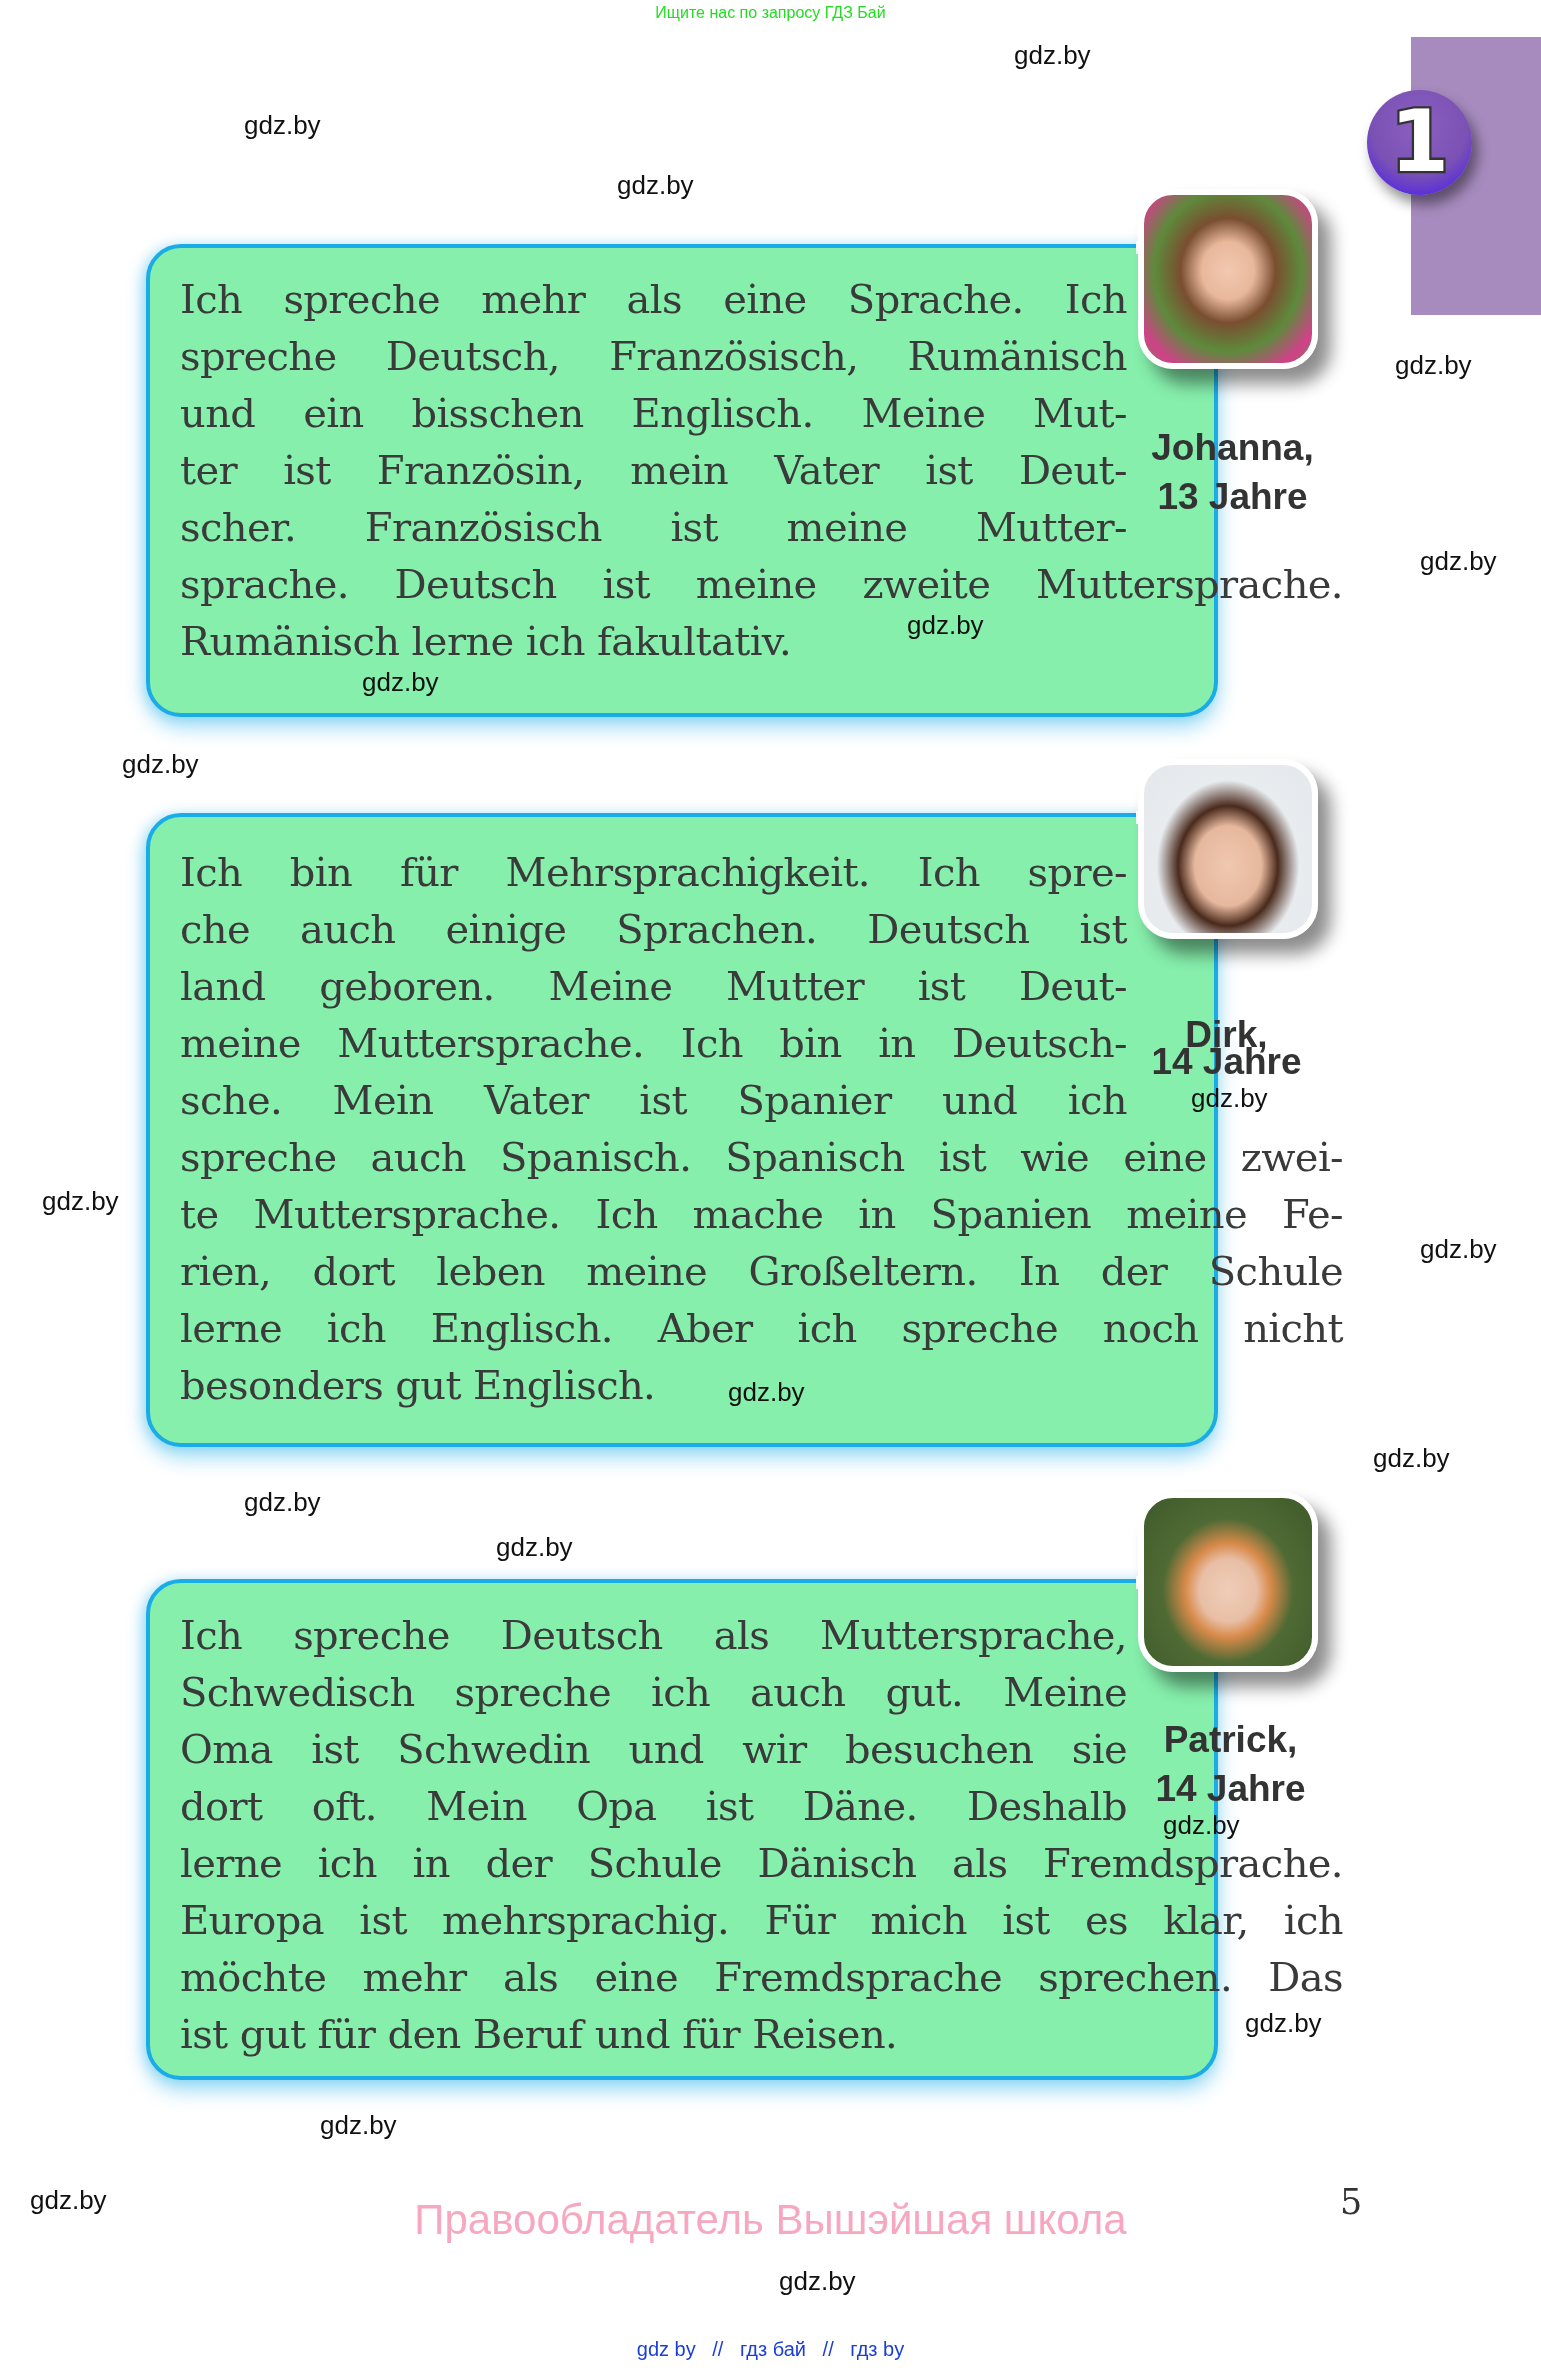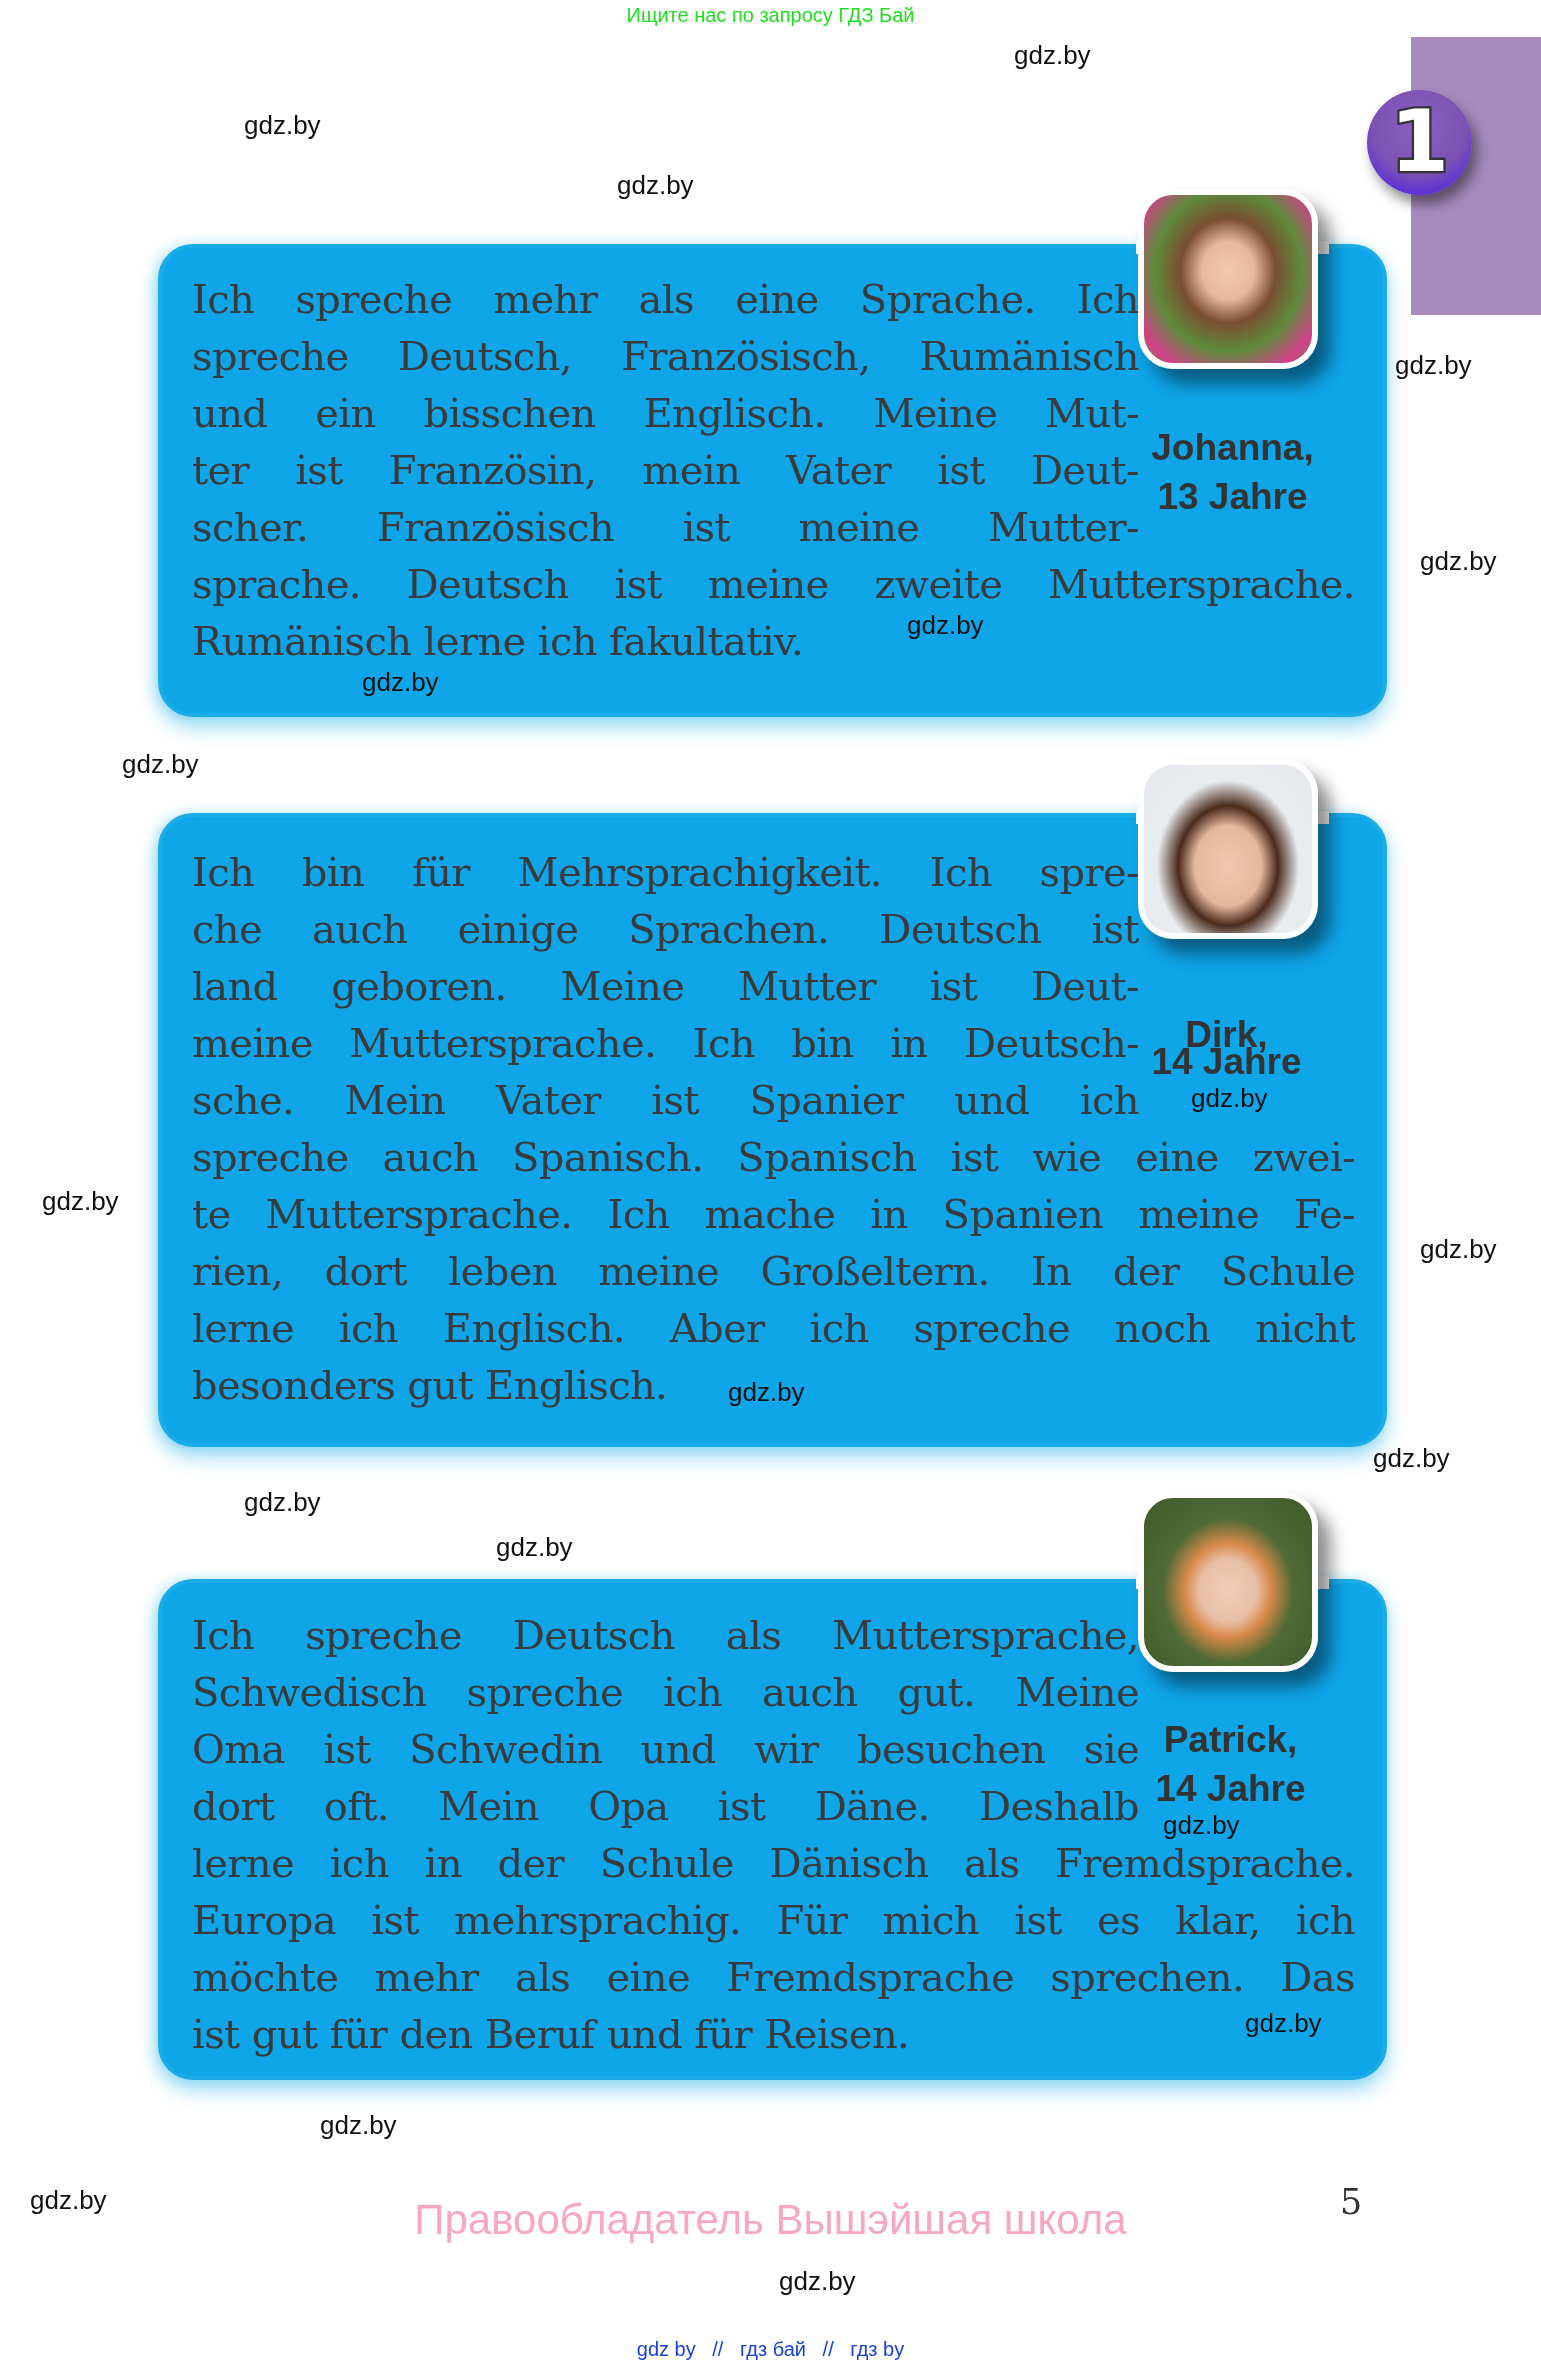--- a/index.html
+++ b/index.html
@@ -1,29 +1,29 @@
 <!DOCTYPE html>
 <html style="font-size:14.7px"><head>
 <meta charset="utf-8">
 <style>
   html, body { margin: 0; padding: 0; background: #ffffff; }
   body { width: 1541px; height: 2377px; position: relative; overflow: hidden;
          font-family: "Liberation Sans", sans-serif; color: #333; }
   .wm { position: absolute; font-family: "Liberation Sans", sans-serif; font-size: 26px; color: #111; white-space: nowrap; }
   .top-banner { position: absolute; left: 0; width: 1541px; top: 3.7px; text-align: center;
-                font-size: 20px; color: #22dd22; }
+                font-size: 16px; color: #22dd22; }
   .side-tab { position: absolute; left: 1411px; top: 37px; width: 130px; height: 278px; background: #a78bbf; }
   .badge { position: absolute; left: 1367px; top: 90px; width: 105px; height: 105px; border-radius: 50%;
            background: radial-gradient(circle at 50% 35%, #8a5fc2 0%, #7b52b4 55%, #5a2fd8 80%, #3a1fb0 100%);
            box-shadow: 5.5px 9.2px 13px rgba(0,0,0,0.45); }
   .badge-num { position: absolute; left: 0; top: 3.7px; width: 105px; text-align: center;
                font-family: "DejaVu Sans", sans-serif; font-weight: bold; font-size: 85px; color: #fff;
                -webkit-text-stroke: 4.6px #333; paint-order: stroke fill; line-height: 96px; }
-  .card { position: absolute; left: 158px; width: 1229px; border: 4.6px solid #1aace6; border-radius: 35px;
-          background: #0ea5e9; box-shadow: 0 9.2px 20px rgba(26,172,230,0.45), -3.7px 0 11px rgba(26,172,230,0.2);
+  .card { position: absolute; left: 146px; width: 1072px; border: 4.6px solid #1aace6; border-radius: 35px;
+          background: #86efac; box-shadow: 0 9.2px 20px rgba(26,172,230,0.45), -3.7px 0 11px rgba(26,172,230,0.2);
           box-sizing: border-box; }
   .card-text { position: absolute; left: 30px; font-family: "DejaVu Serif", serif; font-size: 40px;
                line-height: 57px; color: #3a3a3a; text-align: justify; letter-spacing: -0.6px; }
   .card-text .ln { display: block; white-space: nowrap; text-align-last: justify; }
   .card-text .ln.last { text-align-last: left; }
   .photo { position: absolute; width: 180px; height: 180px; border-radius: 35px; border: 6.4px solid #fff;
            box-shadow: 13px 14.7px 16.5px rgba(0,0,0,0.45); box-sizing: border-box; overflow: hidden; }
   .photo-gap { position: absolute; height: 13px; background: #fff; }
   .person-name { position: absolute; width: 211px; text-align: center; font-family: "Liberation Sans", sans-serif;
                  font-weight: bold; font-size: 37px; line-height: 50px; color: #333; }

